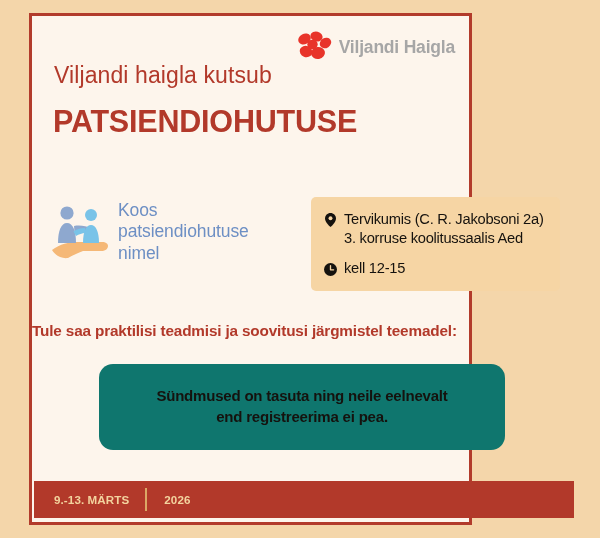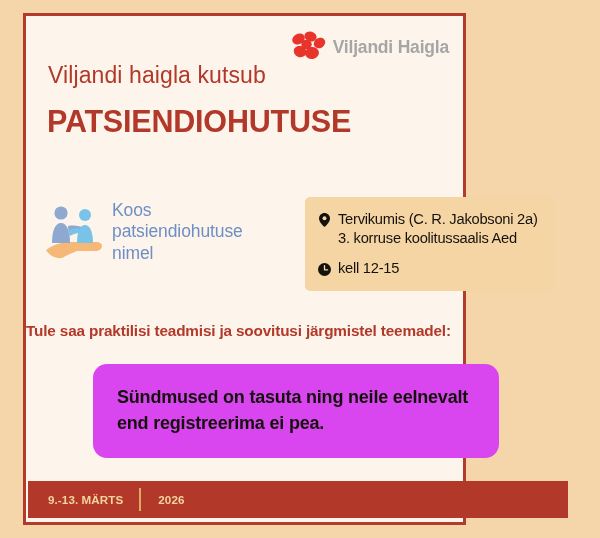--- a/index.html
+++ b/index.html
@@ -12,21 +12,21 @@
 
   body {
     background: #f4d6aa;
     font-family: "Liberation Sans", sans-serif;
     position: relative;
   }
 
   
   .poster-frame {
     position: absolute;
-    left: 23px;
+    left: 29px;
     top: 13px;
     width: 443px;
     height: 512px;
     border: 3px solid #b23b2b;
     background: #fdf5ec;
   }
 
   .poster-inner {
     position: absolute;
     inset: 0;
@@ -143,26 +143,26 @@
     font-weight: 700;
     letter-spacing: -0.15px;
   }
 
   
   .notice {
     position: absolute;
     left: 67px;
     top: 348px;
     width: 406px;
-    background: #d946ef;
+    background: #0f766e;
     border-radius: 14px;
     padding: 21px 24px 22px;
-    text-align: left;
+    text-align: center;
     color: #15120e;
-    font-size: 18px;
+    font-size: 15px;
     font-weight: 700;
     line-height: 1.42;
     letter-spacing: -0.2px;
   }
   .notice span { display: block; }
 
   
   .footer-bar {
     position: absolute;
     left: 2px;

